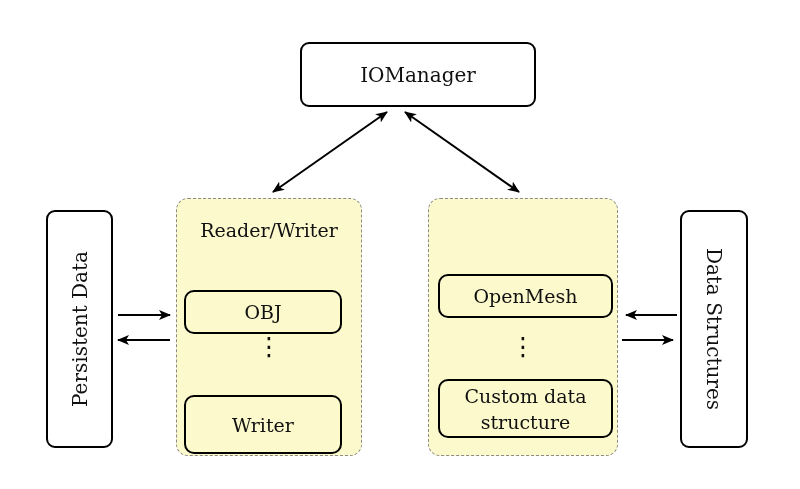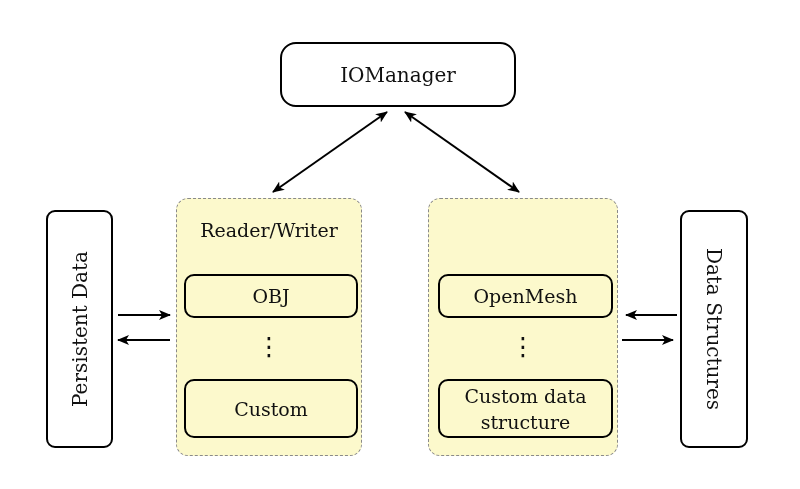--- a/index.html
+++ b/index.html
@@ -7,22 +7,23 @@
     position:relative; width:800px; height:489px; background:#ffffff;
     font-family:"DejaVu Serif","Liberation Serif",serif; color:#111;
     overflow:hidden;
   }
   .canvas * { box-sizing:border-box; }
   .arrows { position:absolute; left:0; top:0; width:800px; height:489px; }
 
   
   .node {
     position:absolute; background:#ffffff; border:2px solid #000;
-    border-radius:16px; display:flex; align-items:center; justify-content:center;
+    border-radius:9px; display:flex; align-items:center; justify-content:center;
     font-size:20px;
+    margin-left:20px;
   }
   .manager { left:280px; top:42px; width:236px; height:65px; }
 
   .sidebox { position:absolute; background:#ffffff; border:2px solid #000; border-radius:9px; }
   .sidebox.left  { left:46px;  top:210px; width:67px; height:238px; }
   .sidebox.right { left:680px; top:210px; width:68px; height:238px; }
   .vtext { position:absolute; top:50%; left:50%; white-space:nowrap; font-size:20px; }
   .vtext.ccw { transform:translate(-50%,-50%) rotate(-90deg); }
   .vtext.cw  { transform:translate(-50%,-50%) rotate(90deg); }
 
@@ -35,21 +36,21 @@
   .panel.rp { left:428px; width:190px; }
   .panel-title {
     position:absolute; top:20px; left:0; right:0; text-align:center; font-size:19px;
   }
   .inner-box {
     position:absolute; border:2.5px solid #000; border-radius:10px;
     background:transparent; display:flex; flex-direction:column;
     align-items:center; justify-content:center; font-size:19px; line-height:26px;
     text-align:center;
   }
-  .lp .inner-box { left:7px; width:174px; }
+  .lp .inner-box { left:7px; width:158px;margin-top:16px; }
   .rp .inner-box { left:9px; width:175px;text-align:center; }
   .inner-box.topbox { top:75px; height:44px; }
   .inner-box.bottombox { top:180px; height:59px; }
   .dots {
     position:absolute; top:133px; left:0; right:0; text-align:center;
     font-family:"DejaVu Sans",sans-serif; font-size:25px; line-height:30px; color:#111;
   }
 </style>
 </head>
 <body>
@@ -82,21 +83,21 @@
     <span class="vtext cw">Data Structures</span>
   </div>
 
   <div class="panel lp">
     <div class="panel-title">Reader/Writer</div>
     <div class="inner-box topbox">
       <span>OBJ</span>
     </div>
     <div class="dots">⋮</div>
     <div class="inner-box bottombox">
-      <div>Custom</div>
+      <div>Writer</div>
     </div>
   </div>
 
   <div class="panel rp">
     <div class="inner-box topbox">
       <span>OpenMesh</span>
     </div>
     <div class="dots">⋮</div>
     <div class="inner-box bottombox">
       <div>Custom data</div>

